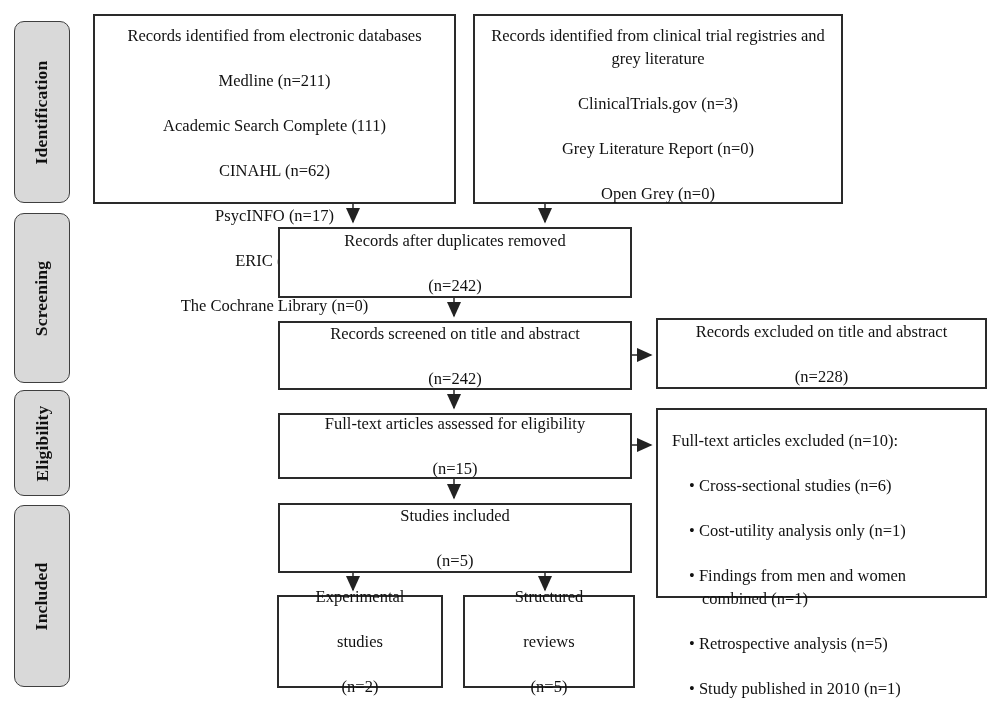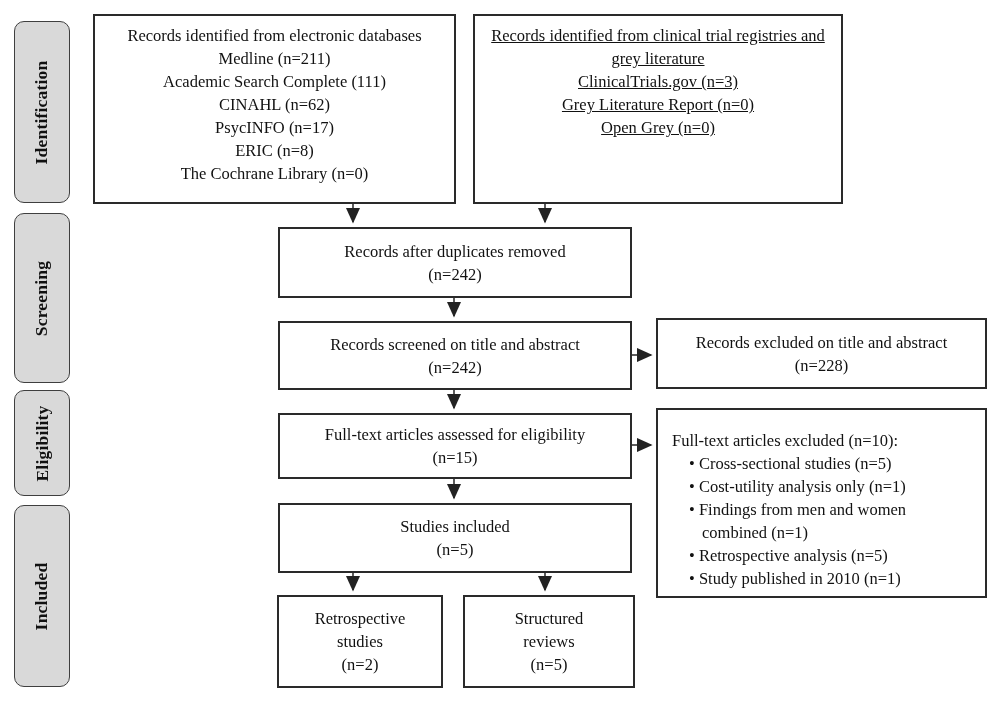--- a/index.html
+++ b/index.html
@@ -22,26 +22,26 @@
   }
   .stage-identification { top:21px;  height:182px; }
   .stage-screening      { top:213px; height:170px; }
   .stage-eligibility    { top:390px; height:106px; }
   .stage-included       { top:505px; height:182px; }
 
   
   .fbox {
     position:absolute; background:#ffffff; border:2px solid #2a2a2a;
     display:flex; flex-direction:column; align-items:center; justify-content:center;
-    text-align:center; font-size:16.5px; line-height:23px;
+    text-align:center; font-size:16.5px; line-height:23px;gap:22px;
   }
   .fbox.top-align { justify-content:flex-start; padding-top:8px; }
 
   #box-db     { left:93px;  top:14px;  width:363px; height:190px; padding-left:8px; padding-right:8px; }
-  #box-reg    { left:473px; top:14px;  width:370px; height:190px; padding-left:12px; padding-right:12px;text-decoration:underline; }
+  #box-reg    { left:473px; top:14px;  width:370px; height:190px; padding-left:12px; padding-right:12px; }
   #box-dup    { left:278px; top:227px; width:354px; height:71px; }
   #box-screen { left:278px; top:321px; width:354px; height:69px; }
   #box-excl1  { left:656px; top:318px; width:331px; height:71px; }
   #box-ft     { left:278px; top:413px; width:354px; height:66px; }
   #box-excl2  { left:656px; top:408px; width:331px; height:190px;
                 align-items:stretch; text-align:left; justify-content:flex-start;
                 padding:19px 20px 0 14px; }
   #box-inc    { left:278px; top:503px; width:354px; height:70px; }
   #box-exp    { left:277px; top:595px; width:166px; height:93px; }
   #box-struct { left:463px; top:595px; width:172px; height:93px; }
@@ -118,34 +118,34 @@
     <div>(n=228)</div>
   </div>
 
   <div class="fbox" id="box-ft">
     <div>Full-text articles assessed for eligibility</div>
     <div>(n=15)</div>
   </div>
 
   <div class="fbox" id="box-excl2">
     <div>Full-text articles excluded (n=10):</div>
-    <div class="bullet">Cross-sectional studies (n=5)</div>
+    <div class="bullet">Cross-sectional studies (n=6)</div>
     <div class="bullet">Cost-utility analysis only (n=1)</div>
     <div class="bullet">Findings from men and women combined (n=1)</div>
     <div class="bullet">Retrospective analysis (n=5)</div>
     <div class="bullet">Study published in 2010 (n=1)</div>
   </div>
 
   <div class="fbox" id="box-inc">
     <div>Studies included</div>
     <div>(n=5)</div>
   </div>
 
   <div class="fbox" id="box-exp">
-    <div>Retrospective</div>
+    <div>Experimental</div>
     <div>studies</div>
     <div>(n=2)</div>
   </div>
 
   <div class="fbox" id="box-struct">
     <div>Structured</div>
     <div>reviews</div>
     <div>(n=5)</div>
   </div>
 

